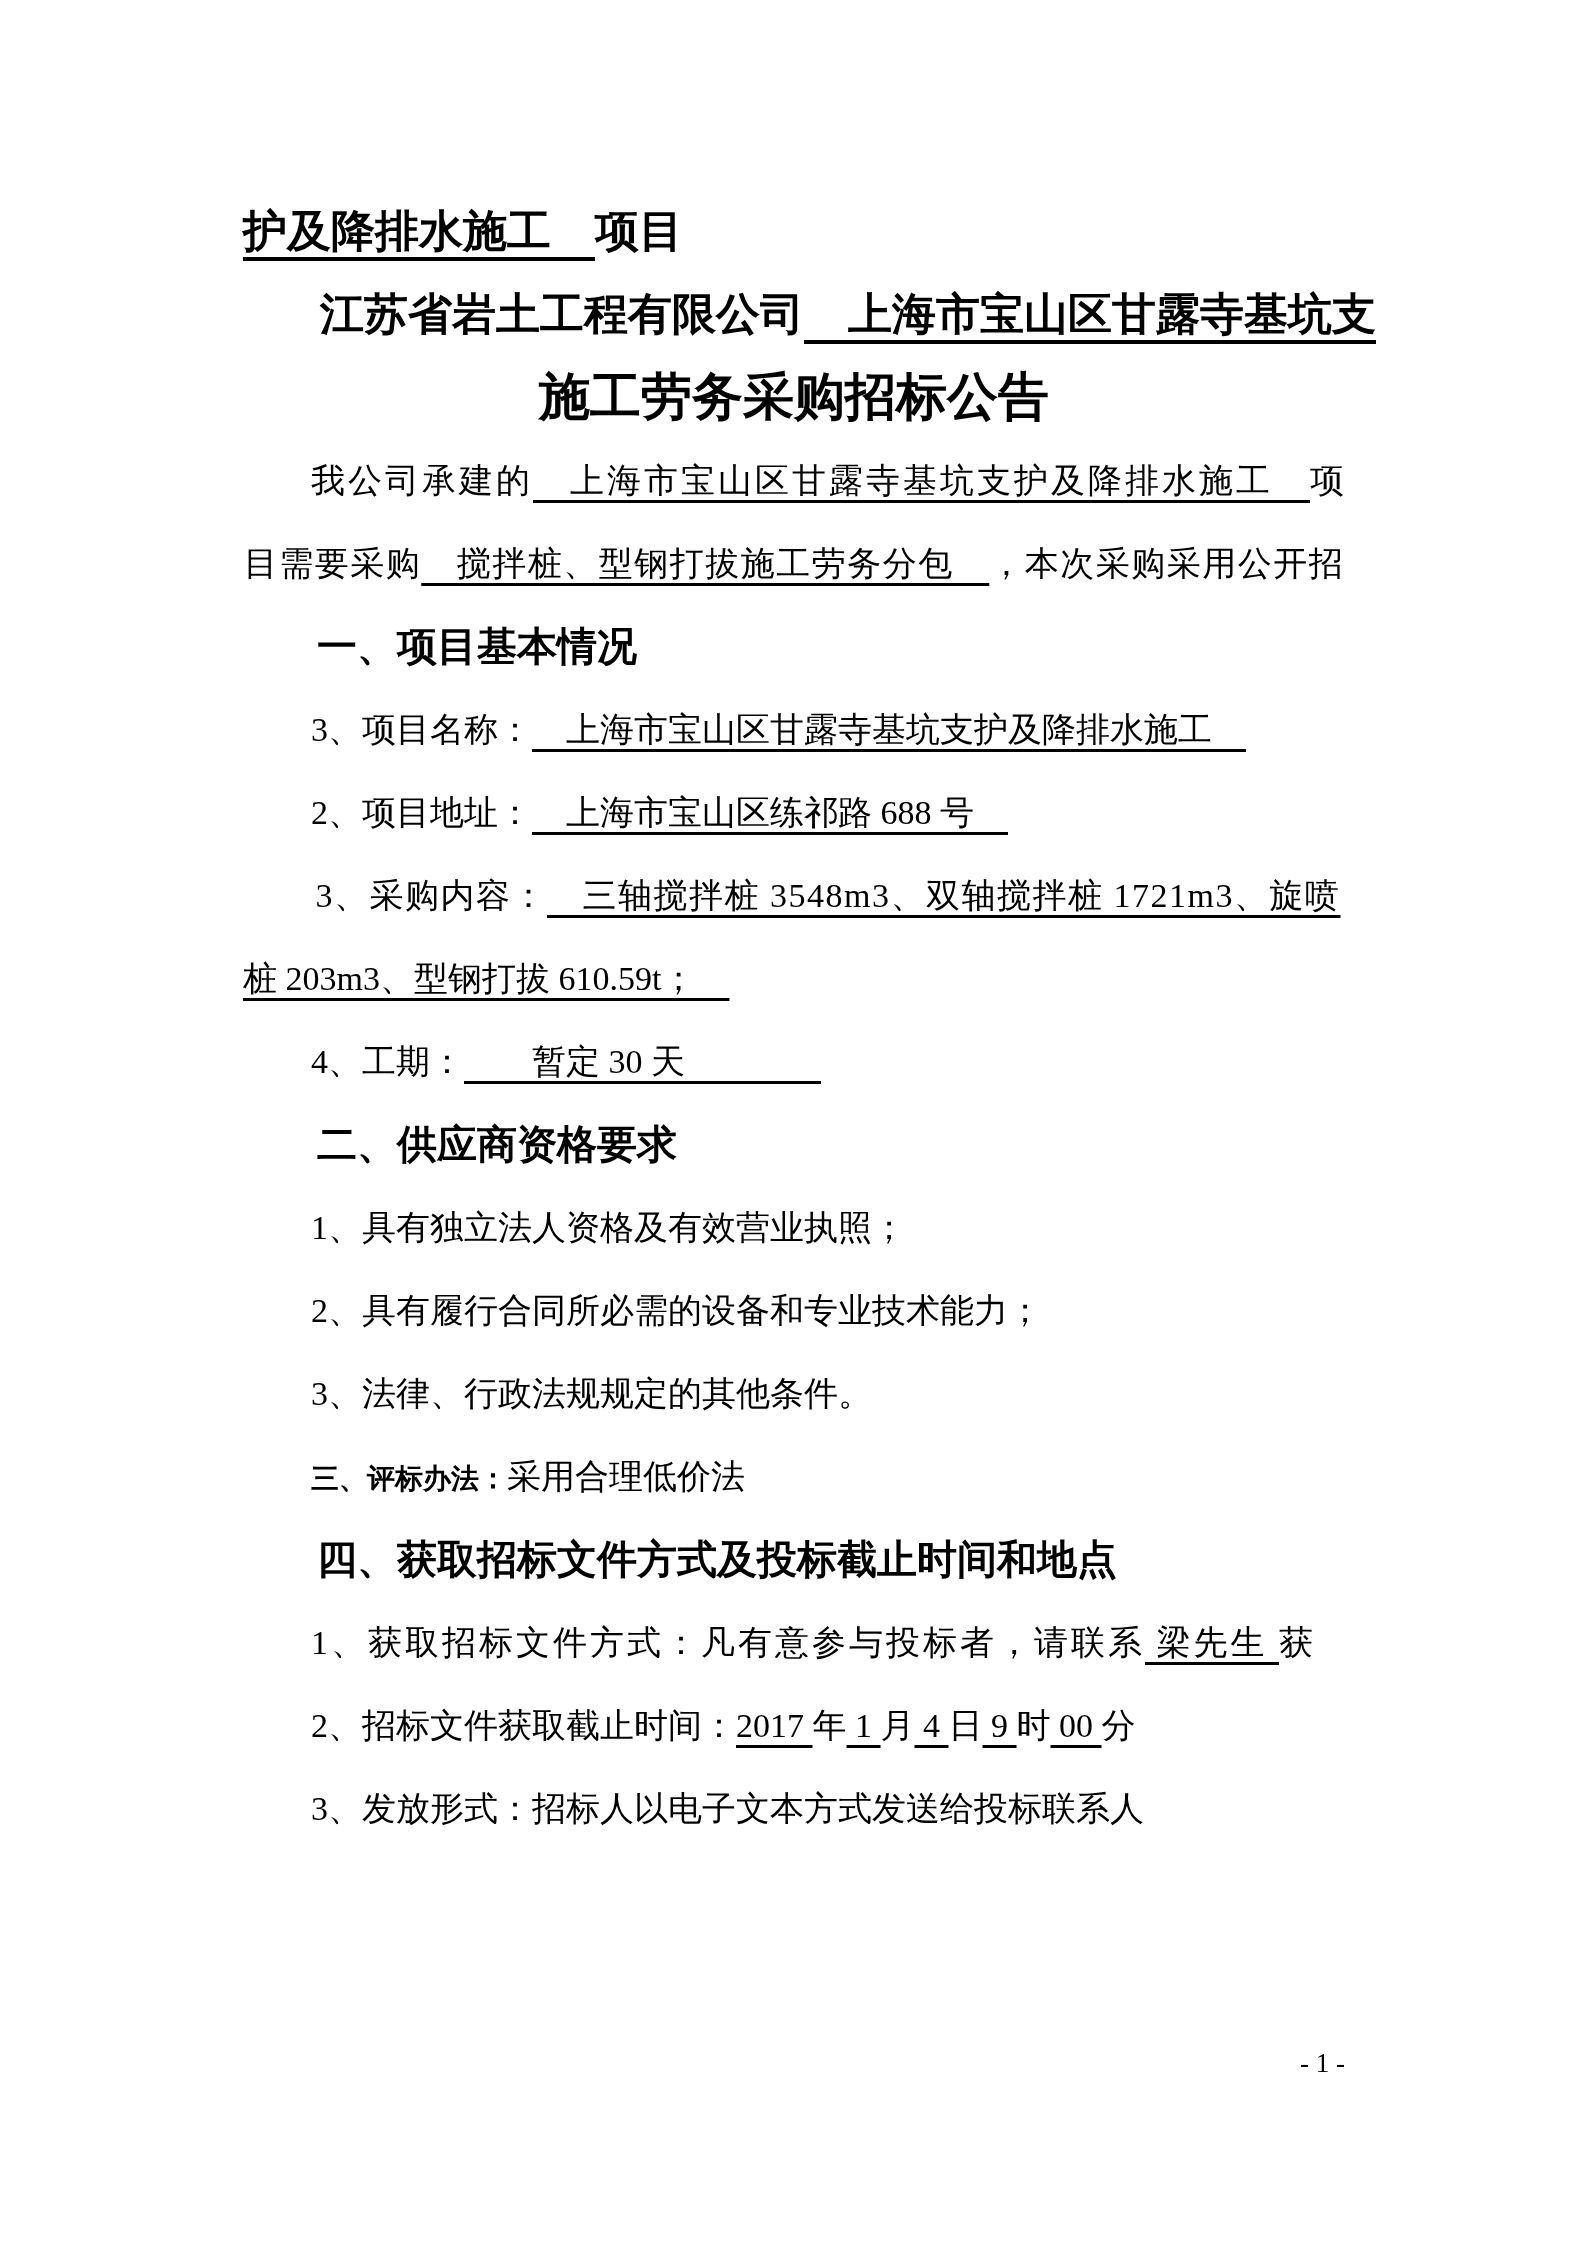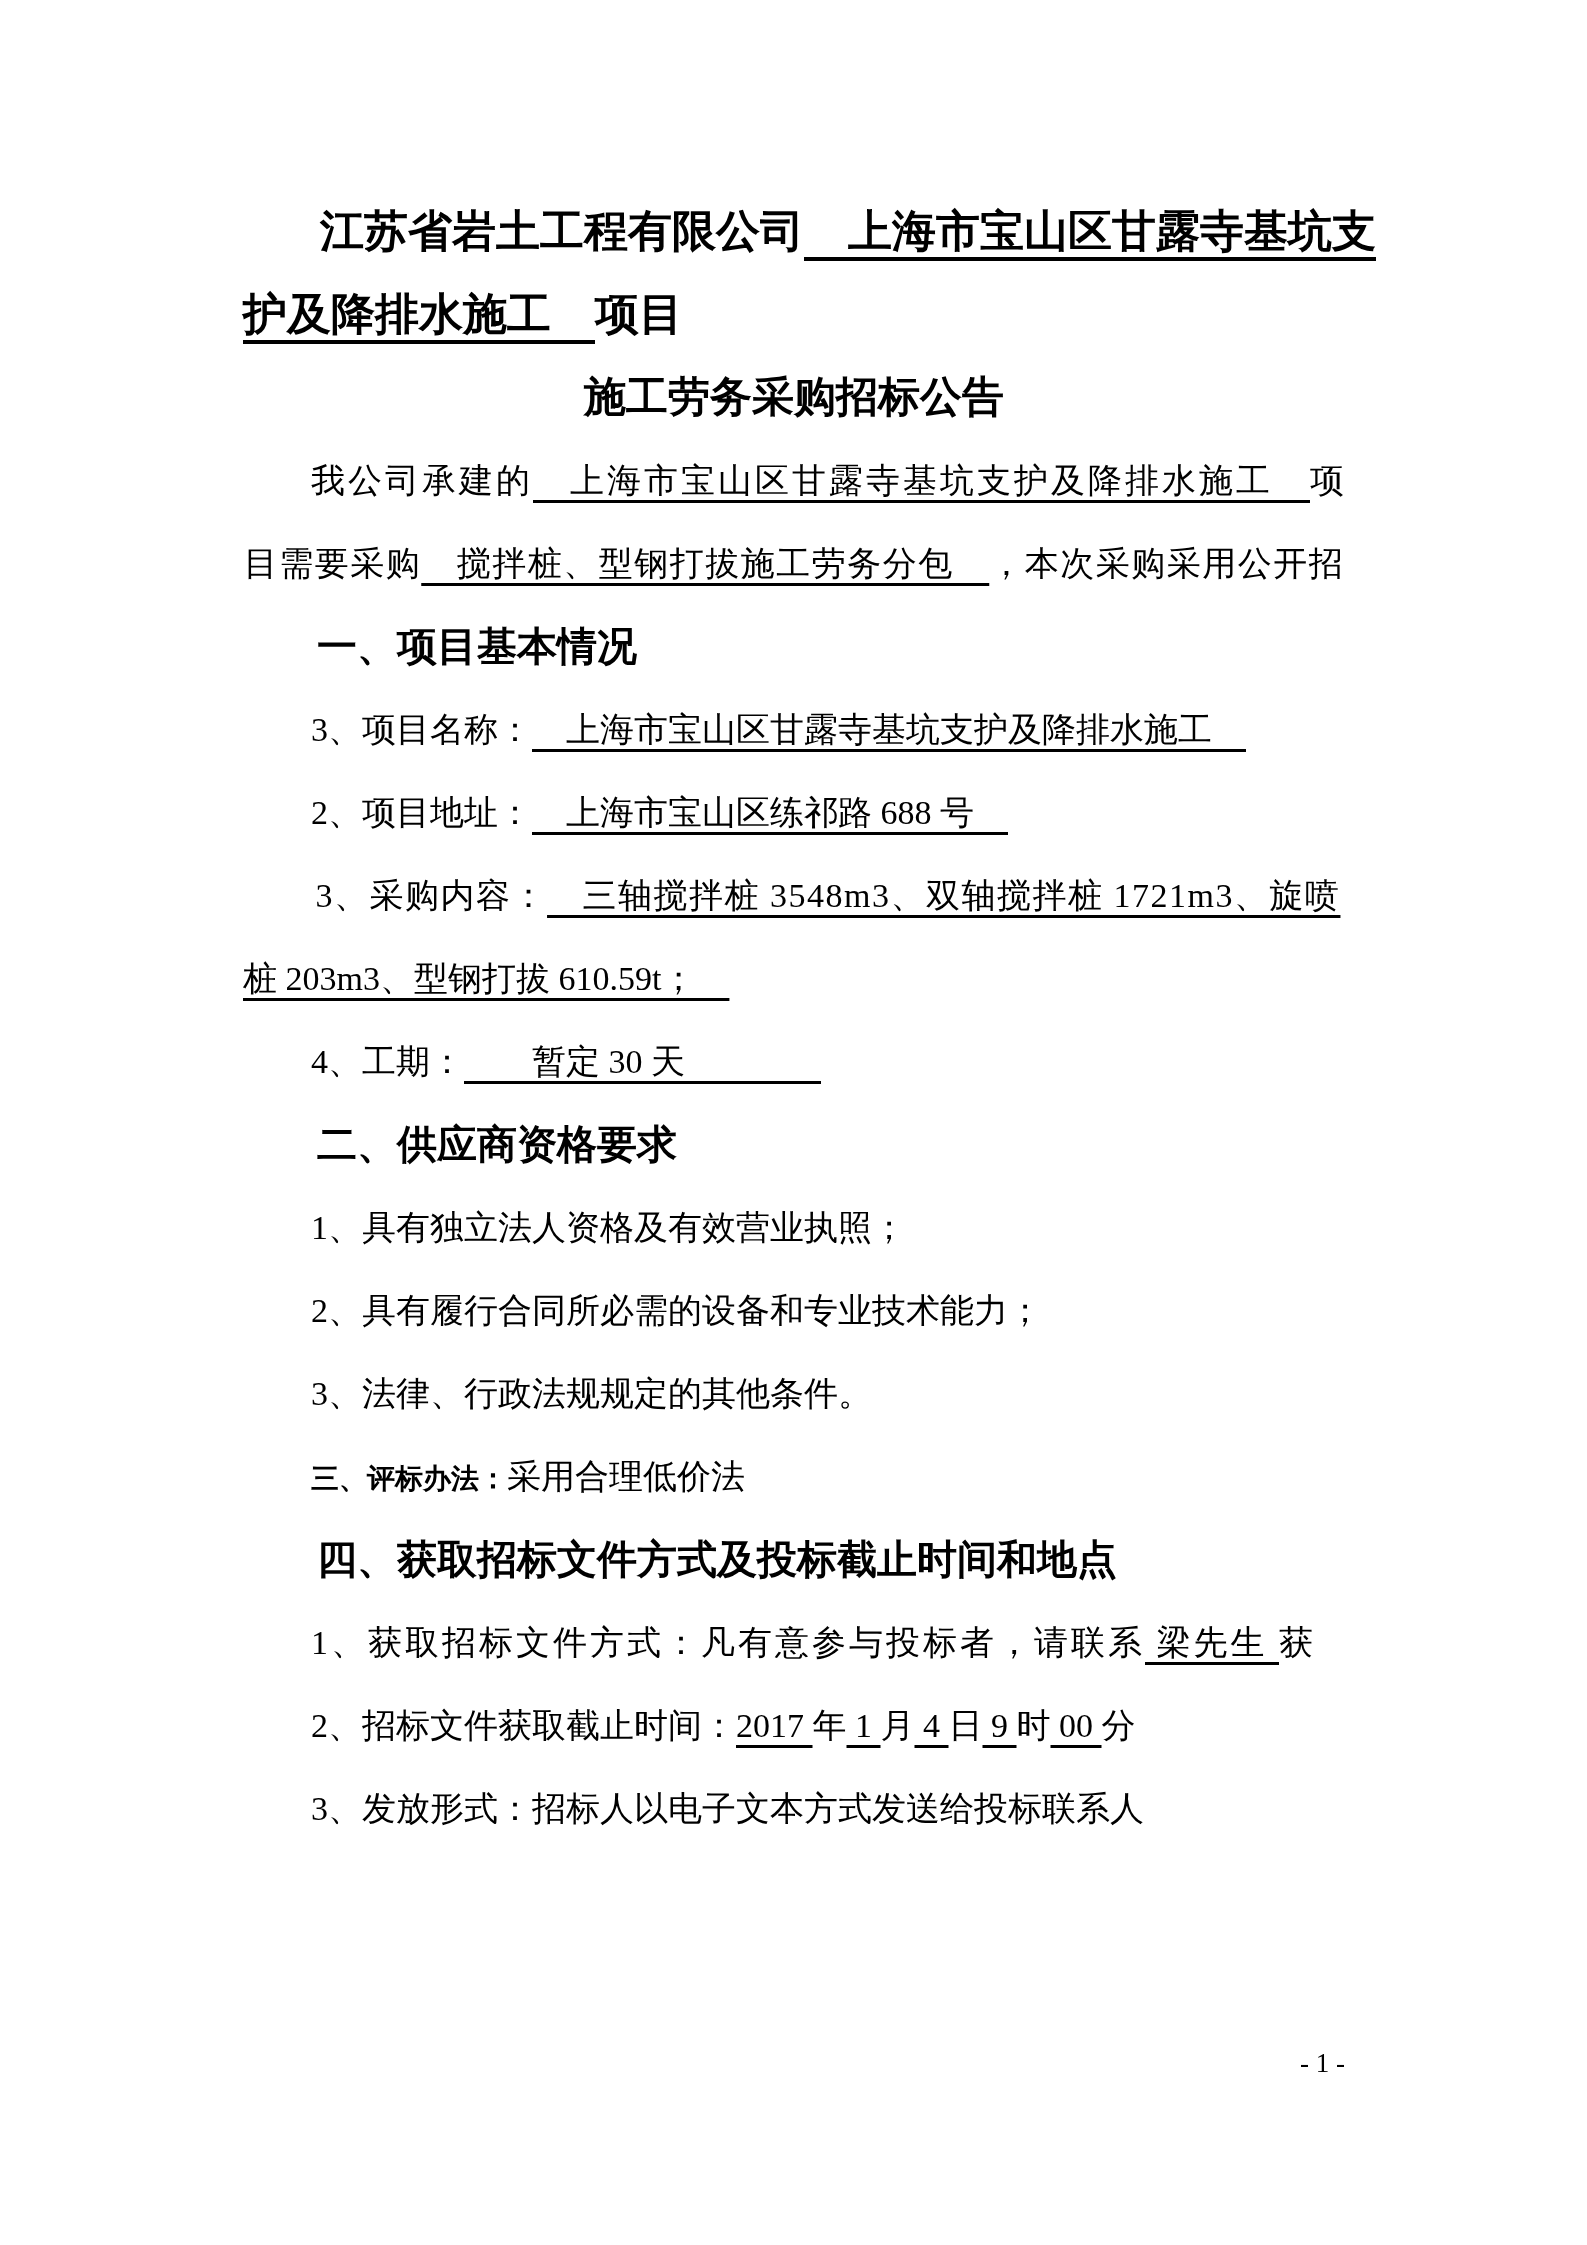--- a/index.html
+++ b/index.html
@@ -26,21 +26,21 @@
     height: 83px;
     line-height: 83px;
     font-size: 34px;
     white-space: pre;
   }
   .line.title {
     font-size: 44px;
     font-weight: 700;
   }
   .line.subtitle {
-    font-size: 42px;
+    font-size: 51px;
     font-weight: 700;
     text-align: center;
   }
   .line.heading {
     font-size: 40px;
     font-weight: 700;
   }
   .line.indent { text-indent: 68px; }
   .line.heading.indent { text-indent: 74px; }
   .line.title.indent { text-indent: 77px; }
@@ -67,22 +67,22 @@
     line-height: 44px;
     font-size: 27px;
     white-space: pre;
   }
 </style>
 </head>
 <body>
 
 <div class="page">
   <div class="content">
+      <div class="line title"><span class="seg u">护及降排水施工　</span><span class="seg">项目</span></div>
       <div class="line title indent"><span class="seg">江苏省岩土工程有限公司</span><span class="seg u">　上海市宝山区甘露寺基坑支</span></div>
-      <div class="line title"><span class="seg u">护及降排水施工　</span><span class="seg">项目</span></div>
       <div class="line subtitle"><span class="seg">施工劳务采购招标公告</span></div>
       <div class="line body indent ls3"><span class="seg">我公司承建的</span><span class="seg u">　上海市宝山区甘露寺基坑支护及降排水施工　</span><span class="seg">项</span></div>
       <div class="line body ls15"><span class="seg">目需要采购</span><span class="seg u">　搅拌桩、型钢打拔施工劳务分包　</span><span class="seg">，本次采购采用公开招</span></div>
       <div class="line heading indent"><span class="seg">一、项目基本情况</span></div>
       <div class="line body indent"><span class="seg">3、项目名称：</span><span class="seg u">　上海市宝山区甘露寺基坑支护及降排水施工　</span></div>
       <div class="line body indent"><span class="seg">2、项目地址：</span><span class="seg u">　上海市宝山区练祁路 688 号　</span></div>
       <div class="line body indent ls15"><span class="seg">3、采购内容：</span><span class="seg u">　三轴搅拌桩 3548m3、双轴搅拌桩 1721m3、旋喷</span></div>
       <div class="line body"><span class="seg u">桩 203m3、型钢打拔 610.59t；　</span></div>
       <div class="line body indent"><span class="seg">4、工期：</span><span class="seg u">　　暂定 30 天　　　　</span></div>
       <div class="line heading indent"><span class="seg">二、供应商资格要求</span></div>

